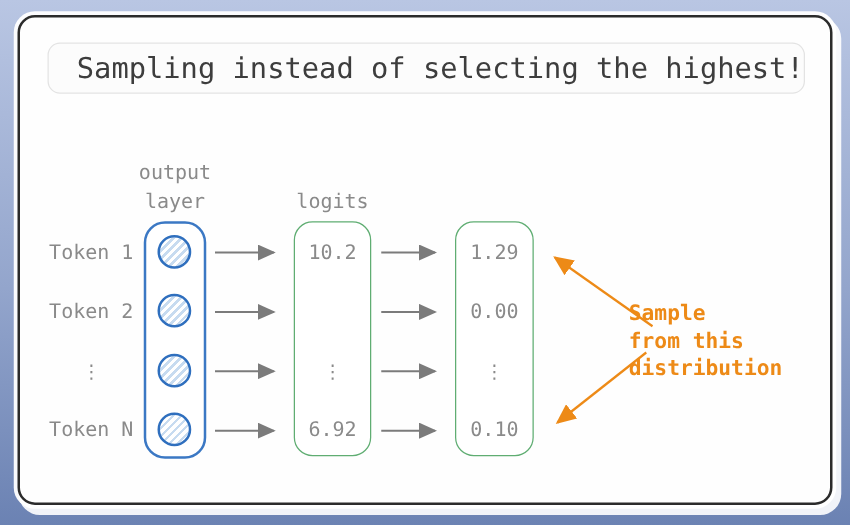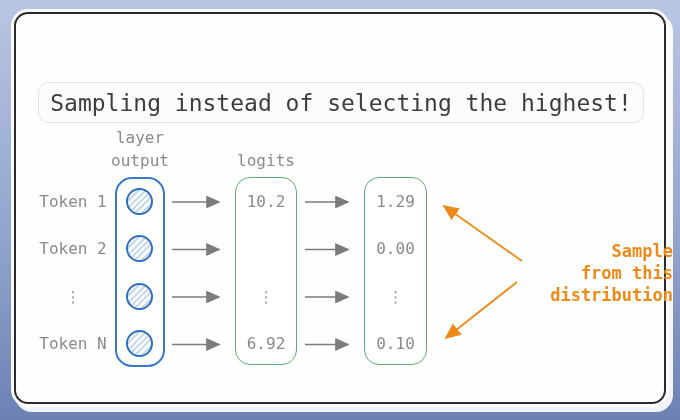--- a/index.html
+++ b/index.html
@@ -11,21 +11,21 @@
   }
   .card{
     position:absolute;left:14px;top:12px;width:652px;height:392px;
     background:#fefefe;border:2.5px solid #2b2b2b;border-radius:14px;
     box-shadow:0 0 0 3px rgba(255,255,255,.95),4px 5px 0 3px rgba(255,255,255,.9);
     box-sizing:border-box;
   }
   .title-box{
     position:absolute;left:22px;top:20px;width:606px;height:41px;
     border:1.5px solid #e3e3e3;background:#fcfcfc;border-radius:10px;
-    display:flex;align-items:center;justify-content:center;box-sizing:border-box;margin-top:48px;
+    display:flex;align-items:center;justify-content:flex-end;box-sizing:border-box;
   }
   .title-box span{font-size:23px;color:#3d3d3d;letter-spacing:0;white-space:nowrap;}
   .col-header{
     position:absolute;text-align:center;color:#8a8a8a;font-size:16px;line-height:23px;
   }
   .hdr-output{left:84px;top:112px;width:80px;}
   .hdr-logits{left:210px;top:135px;width:80px;}
   .hdr-softmax{left:339px;top:135px;width:81px;}
   .cell{
     position:absolute;height:22px;line-height:22px;font-size:16px;color:#8a8a8a;
@@ -47,36 +47,36 @@
   }
   .n0{top:174px}.n1{top:221px}.n2{top:269px}.n3{top:316px}
   .val-box{
     position:absolute;top:163px;height:188px;border:1.5px solid #5fad72;
     border-radius:15px;box-sizing:border-box;background:#fff;
   }
   .box-logits{left:219px;width:62px;}
   .box-softmax{left:348px;width:63px;}
   .annotation{
     position:absolute;left:487px;top:226px;width:170px;
-    text-align:right;color:#ed8a17;font-size:17px;line-height:22px;font-weight:bold;
+    text-align:left;color:#ed8a17;font-size:17px;line-height:22px;font-weight:bold;
   }
   svg.overlay{position:absolute;left:0;top:0;width:652px;height:392px;pointer-events:none;}
 </style>
 </head>
 <body>
 
 <div class="card">
 
   <div class="title-box">
     <span>Sampling instead of selecting the highest!</span>
   </div>
 
   <div class="col-header hdr-output">
+    <div>output</div>
     <div>layer</div>
-    <div>output</div>
   </div>
   <div class="col-header hdr-logits">logits</div>
 
   <div class="cell tok r0">Token 1</div>
   <div class="cell tok r1">Token 2</div>
   <div class="cell tok r2 ell">⋮</div>
   <div class="cell tok r3">Token N</div>
 
   <div class="layer-box"></div>
   <div class="neuron n0"></div>

